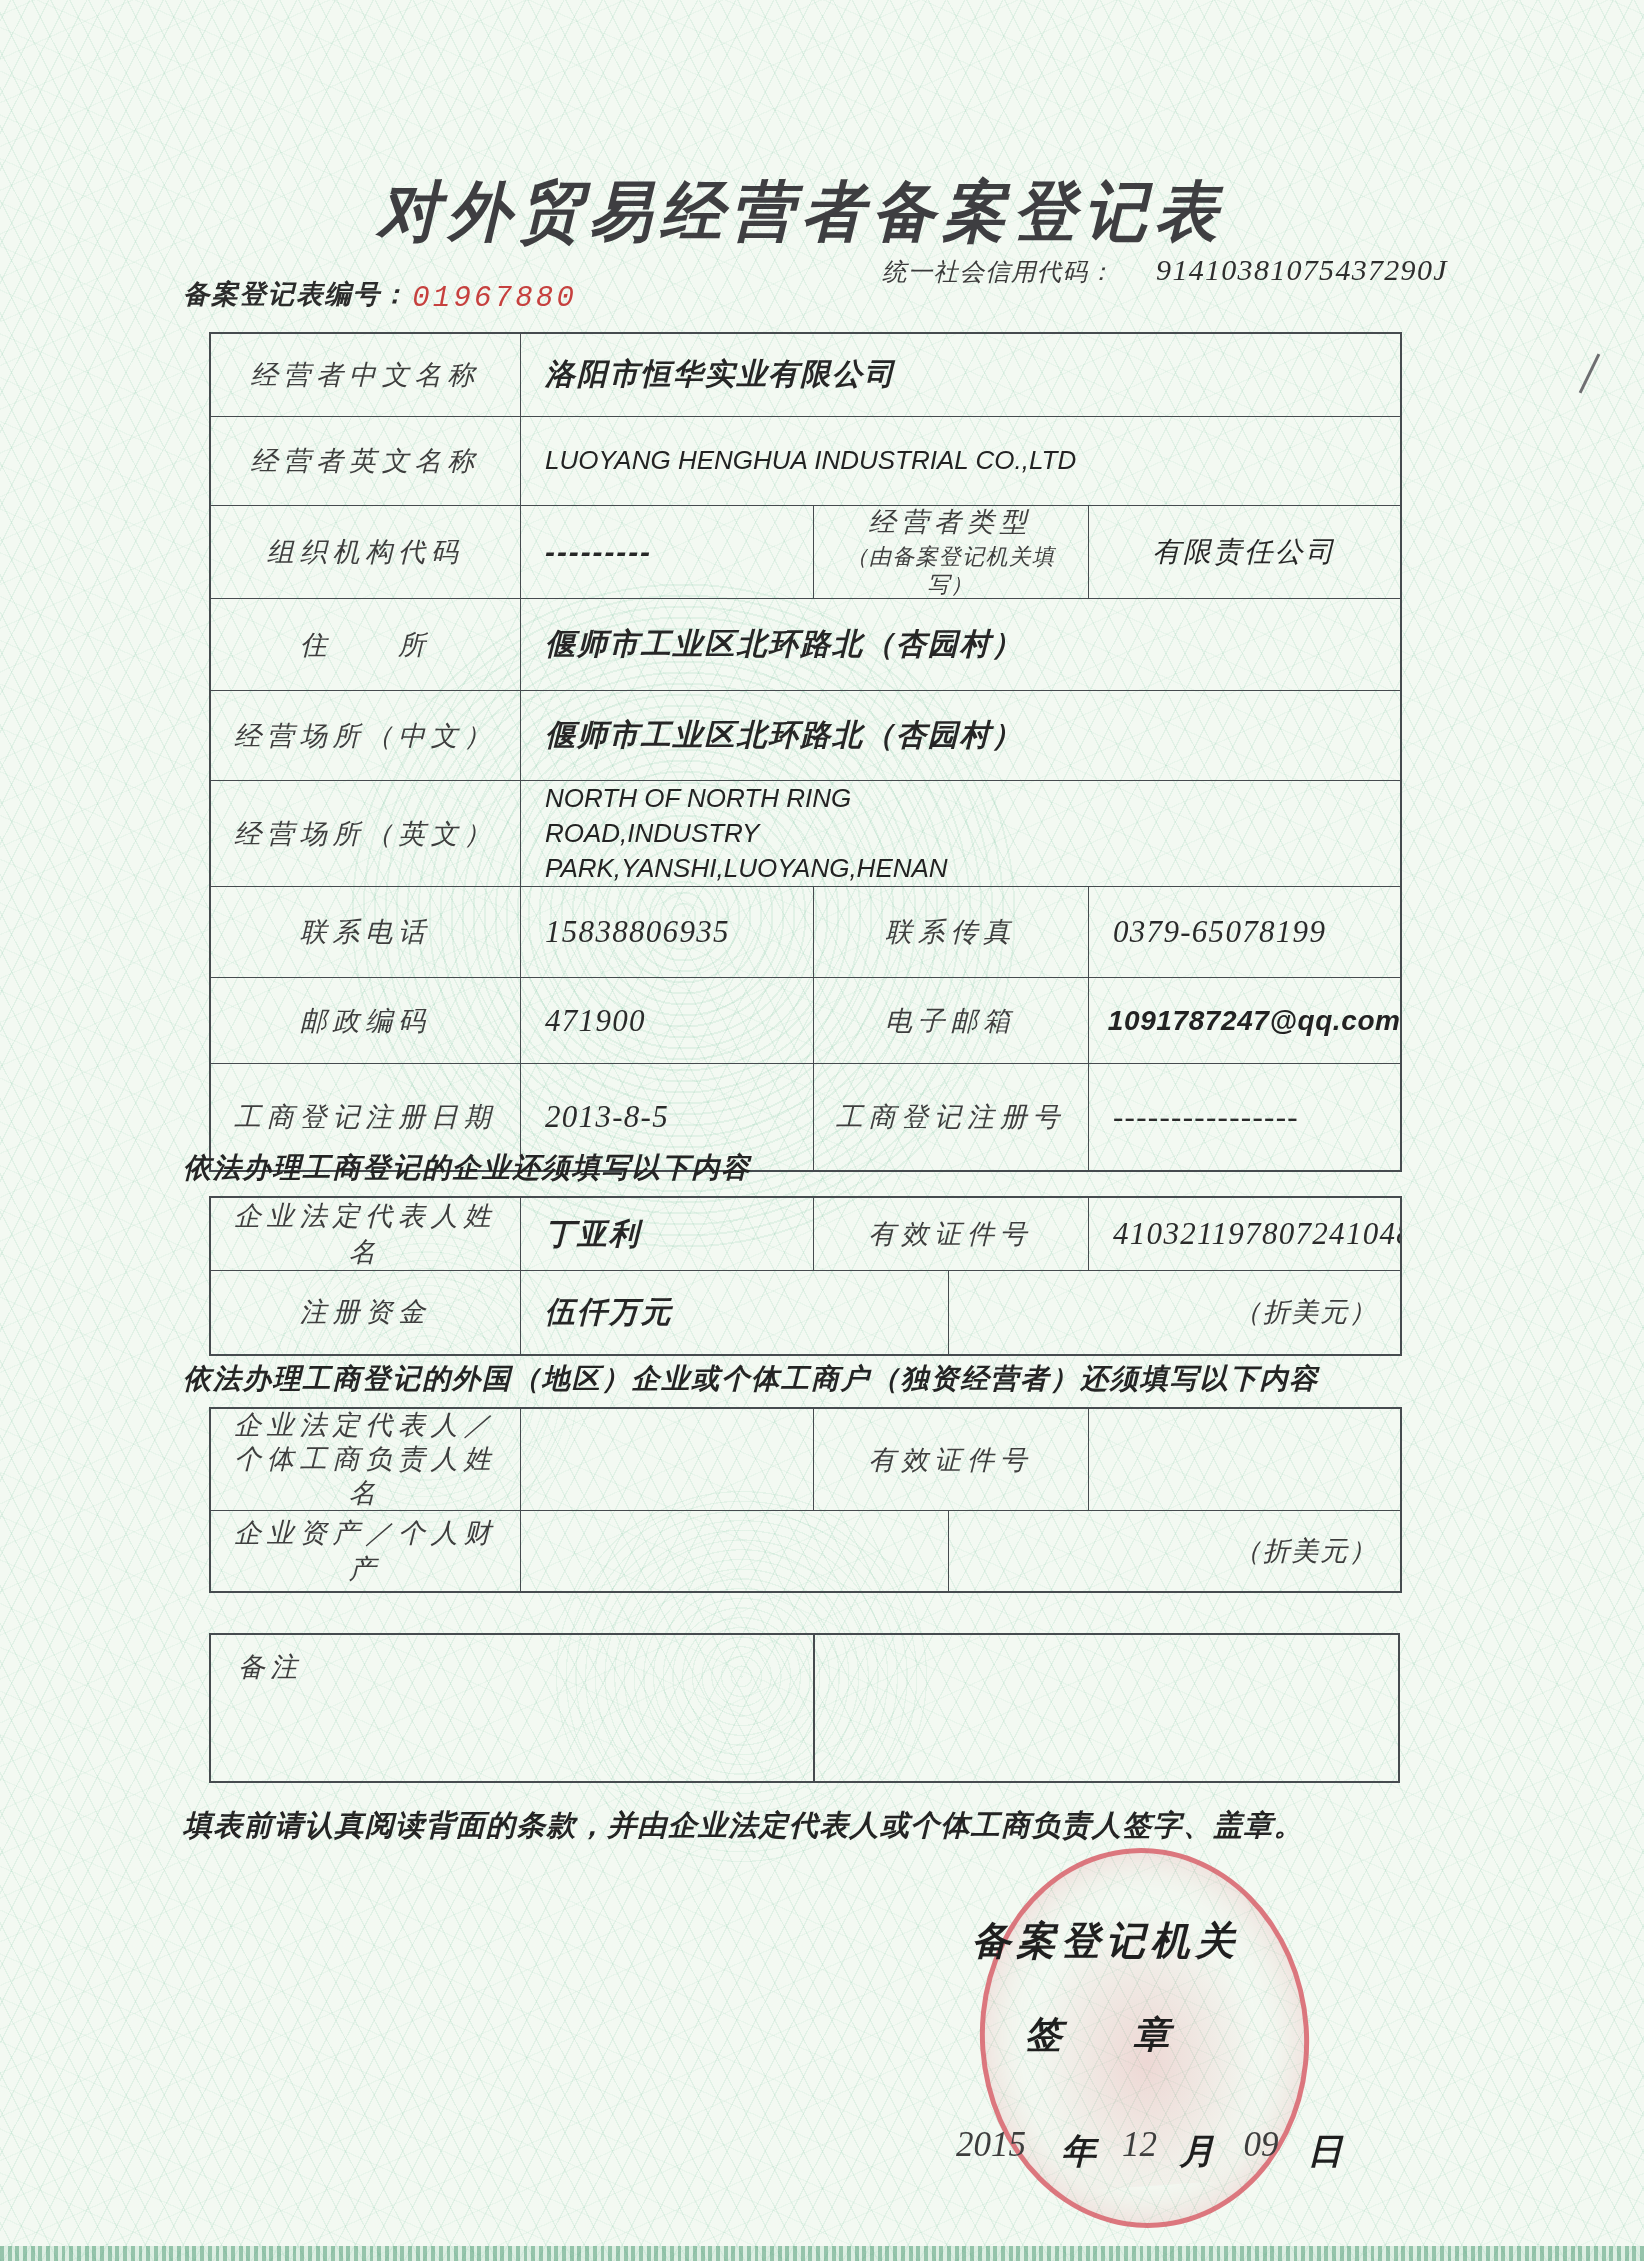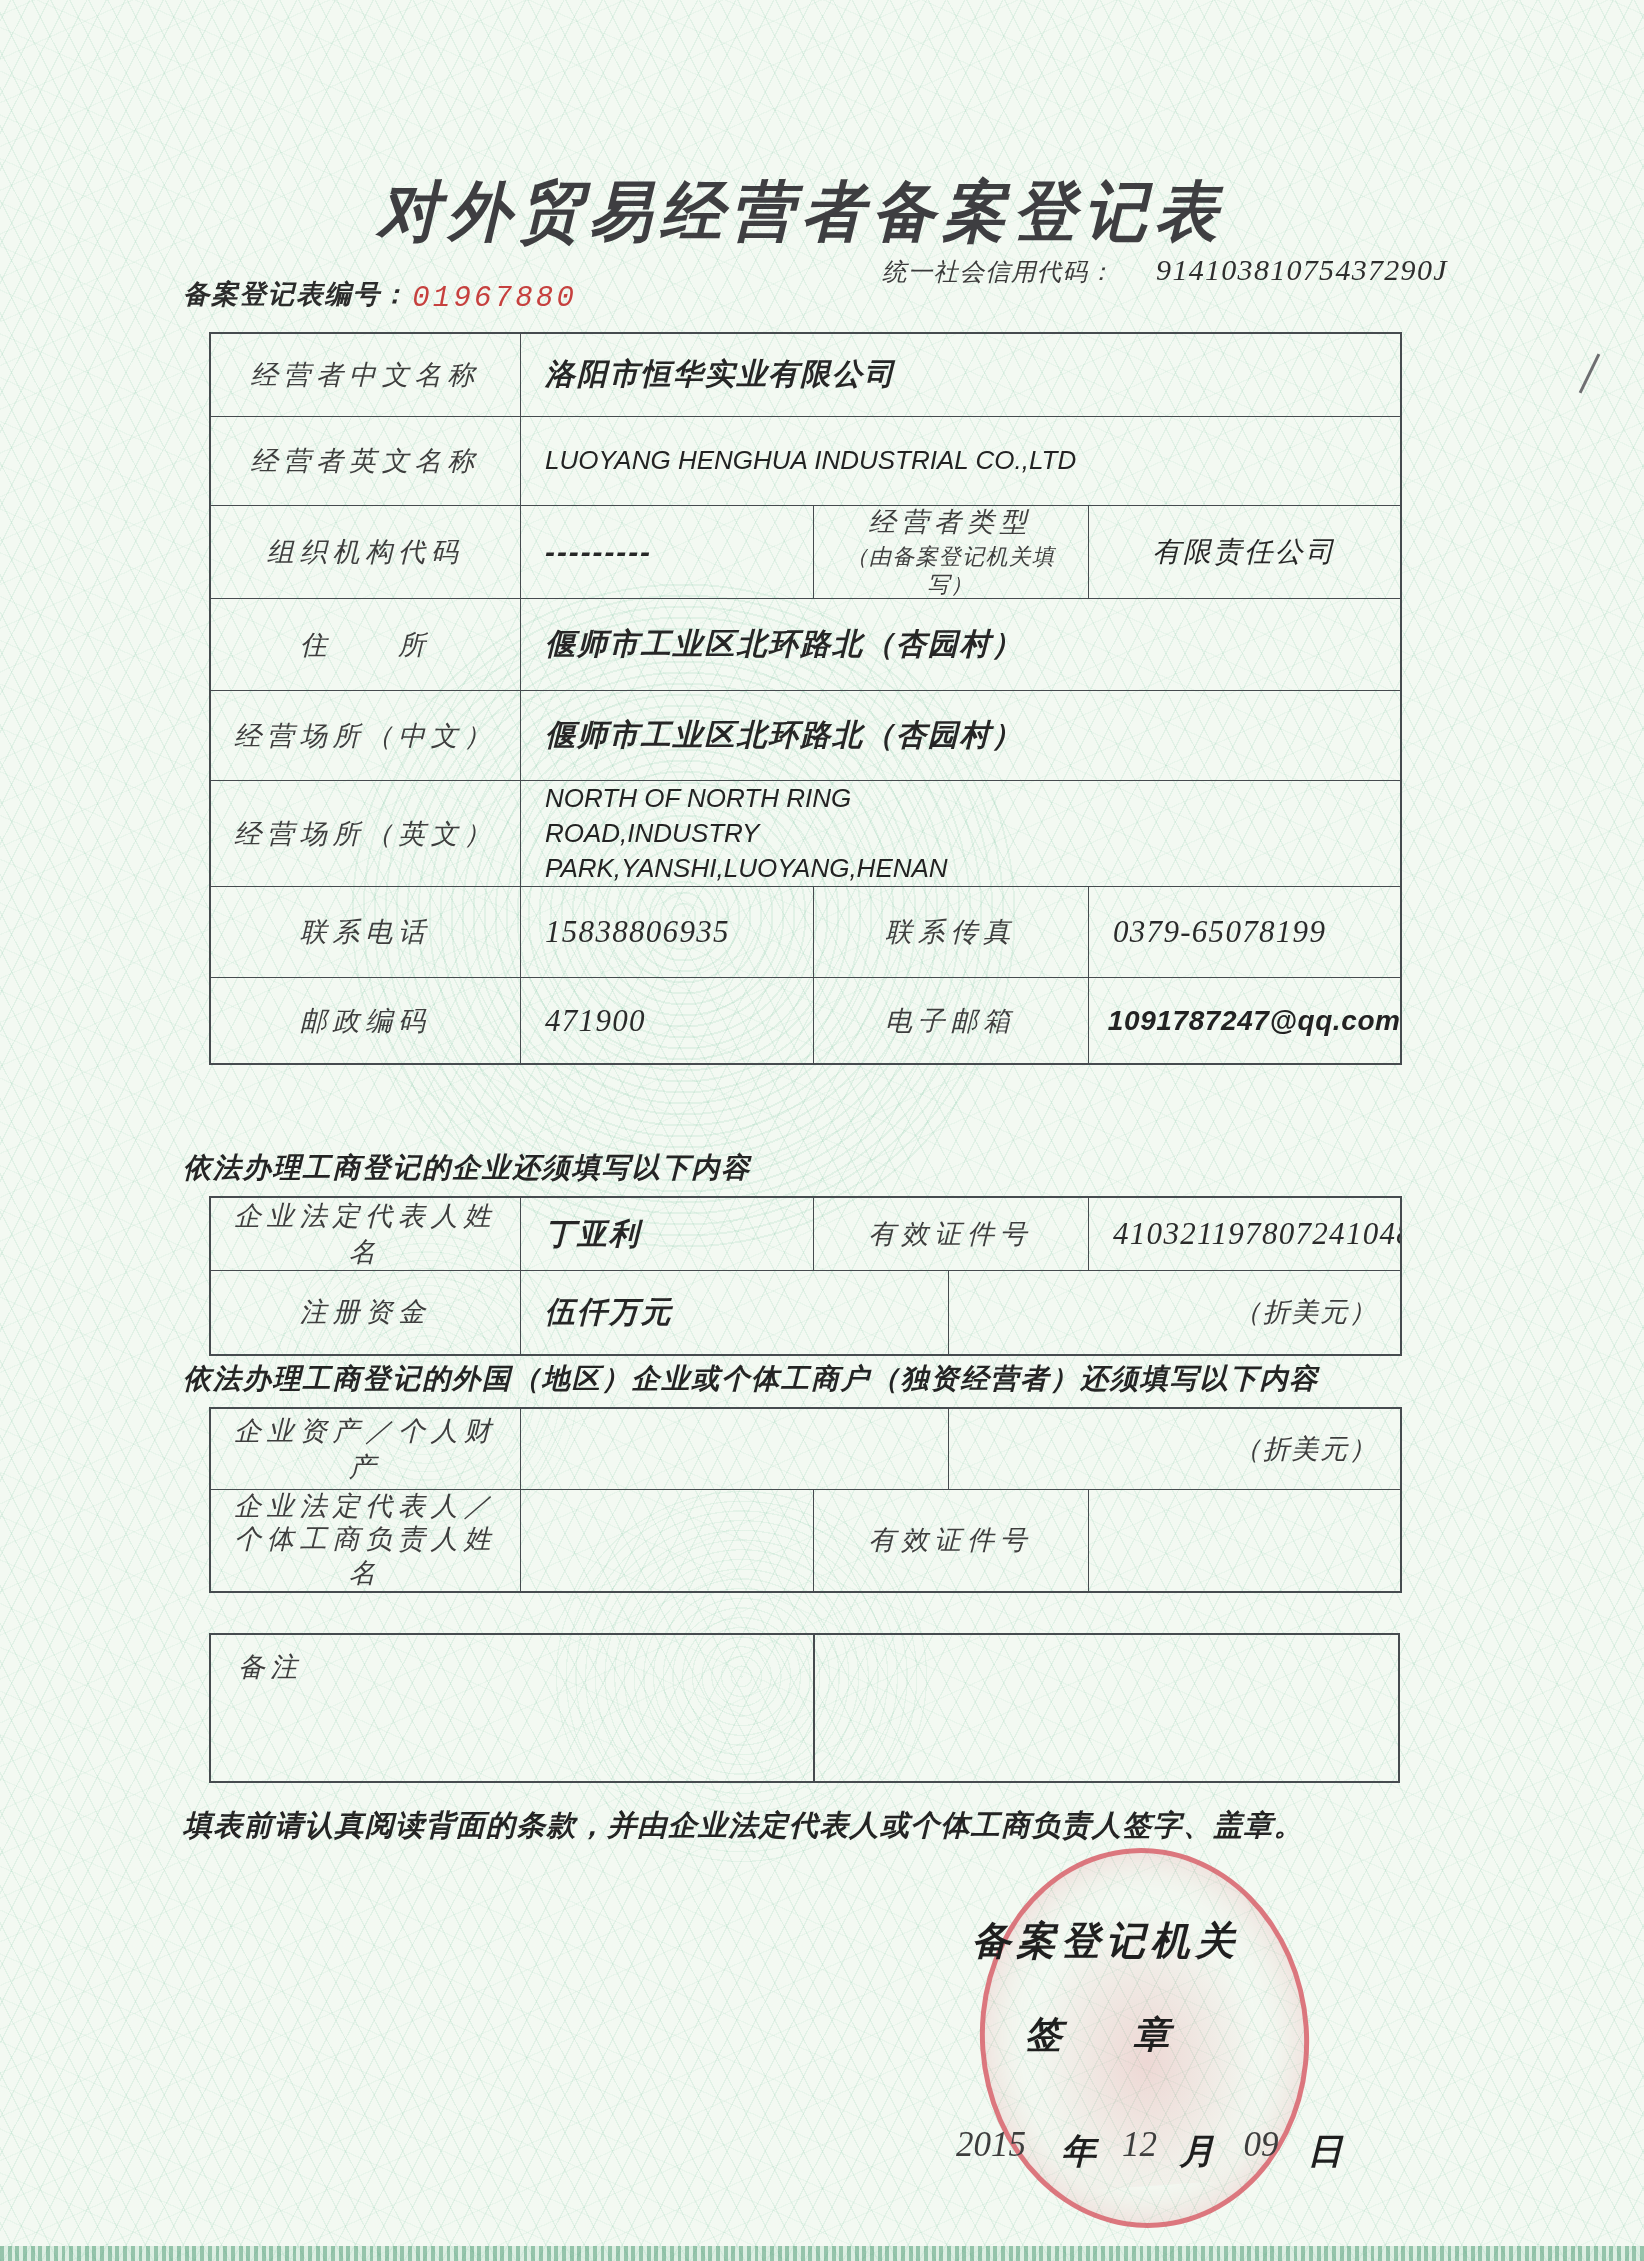--- a/index.html
+++ b/index.html
@@ -153,20 +153,26 @@
       <td class="val-num">15838806935</td>
       <td class="lbl" colspan="2">联系传真</td>
       <td class="val-num">0379-65078199</td>
     </tr>
     <tr style="height:86px">
       <td class="lbl">邮政编码</td>
       <td class="val-num">471900</td>
       <td class="lbl" colspan="2">电子邮箱</td>
       <td class="val-email">1091787247@qq.com</td>
     </tr>
+    <tr style="height:107px">
+      <td class="lbl">工商登记注册日期</td>
+      <td class="val-num">2013-8-5</td>
+      <td class="lbl" colspan="2">工商登记注册号</td>
+      <td class="val-num">----------------</td>
+    </tr>
   </tbody>
     </table>
 
   <h2 class="sec-h sec-h1">依法办理工商登记的企业还须填写以下内容</h2>
 
   <table class="t" style="top:1196px;">
     <colgroup>
       <col style="width:310px">
         <col style="width:293px">
         <col style="width:135px">
@@ -192,33 +198,33 @@
 
   <table class="t" style="top:1407px;">
     <colgroup>
       <col style="width:310px">
         <col style="width:293px">
         <col style="width:135px">
         <col style="width:140px">
         <col style="width:313px">
     </colgroup>
     <tbody>
-        <tr style="height:81px">
-      <td class="lbl">企业资产／个人财产</td>
-      <td class="val" colspan="2"></td>
-      <td class="usd" colspan="2">（折美元）</td>
-    </tr>
-    <tr style="height:88px">
+        <tr style="height:88px">
       <td class="lbl lbl2line">
         <span style="display:block">企业法定代表人／</span>
         <span style="display:block">个体工商负责人姓名</span>
       </td>
       <td class="val"></td>
       <td class="lbl" colspan="2">有效证件号</td>
       <td class="val"></td>
+    </tr>
+    <tr style="height:81px">
+      <td class="lbl">企业资产／个人财产</td>
+      <td class="val" colspan="2"></td>
+      <td class="usd" colspan="2">（折美元）</td>
     </tr>
   </tbody>
     </table>
 
   <div class="remark-box">
     <div class="remark-divider"></div>
     <span class="remark-label">备注</span>
   </div>
 
   <p class="footer-note">填表前请认真阅读背面的条款，并由企业法定代表人或个体工商负责人签字、盖章。</p>

